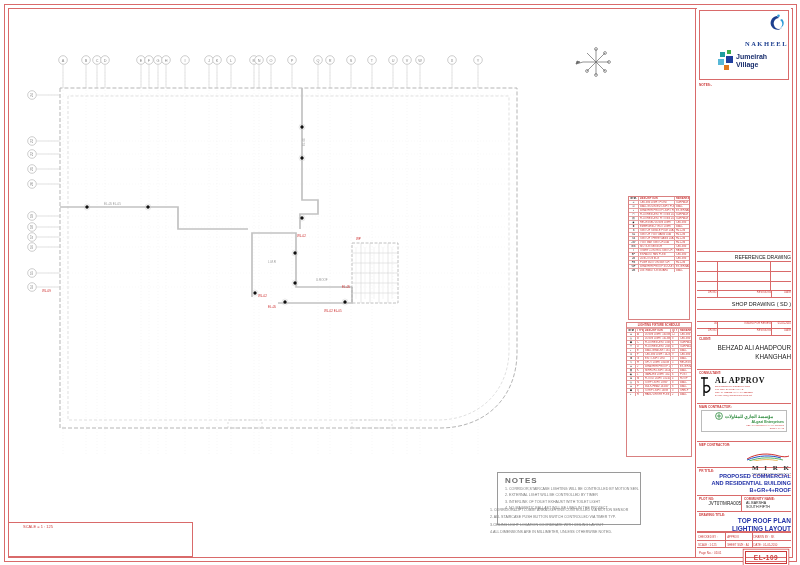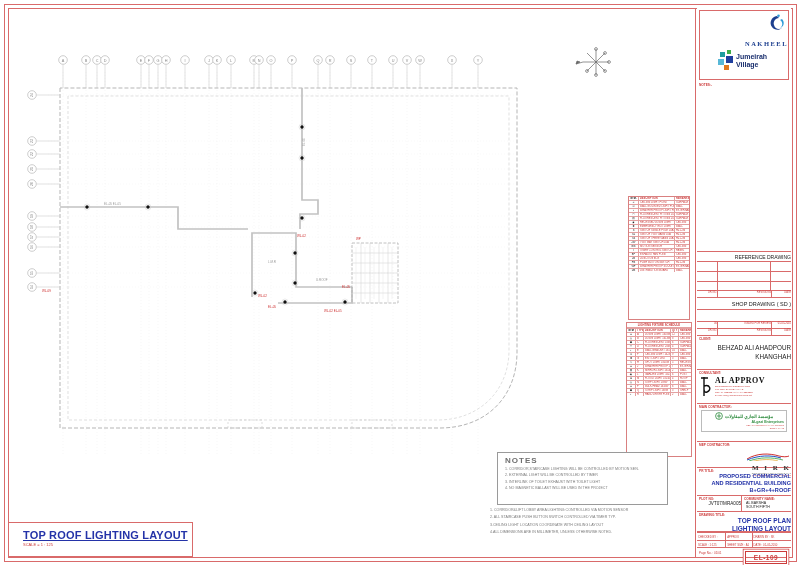--- a/index.html
+++ b/index.html
@@ -16,21 +16,21 @@
   .ctr{text-align:right;}
   .tiny{font-size:2.6px;color:#cc3b3b;line-height:1.25;}
   .blk{color:#1a1a1a;}
   
   .legend{position:absolute;border:0.7px solid #d98080;background:#fff;font-size:2.6px;color:#cc3b3b;}
   .lrow{display:flex;border-top:0.5px solid #e3a0a0;align-items:center;}
   .lrow:first-child{border-top:none;}
   .lcell{padding:0 1px;overflow:hidden;white-space:nowrap;border-left:0.5px solid #e3a0a0;box-sizing:border-box;}
   .lcell:first-child{border-left:none;color:#111;text-align:center;}
   
-  #notesbox{position:absolute;left:497px;top:452px;width:171px;height:53px;border:0.8px solid #9a9a9a;background:#fff;box-sizing:border-box;}
+  #notesbox{position:absolute;left:497px;top:472px;width:144px;height:53px;border:0.8px solid #9a9a9a;background:#fff;box-sizing:border-box;}
   #notesbox .nt{font-size:8px;color:#6f6f6f;letter-spacing:1px;margin:3px 0 1px 7px;font-weight:bold;}
   .noteline{font-size:3.6px;color:#7a7a7a;margin:2.2px 0 0 7px;white-space:nowrap;}
   .extranote{font-size:3.6px;color:#7a7a7a;margin-top:3.2px;white-space:nowrap;}
   
   #titlebox{position:absolute;left:8px;top:522px;width:185px;height:35px;border:1px solid #d96a6a;box-sizing:border-box;background:#fff;}
   #titlebox .t{font-size:11px;font-weight:bold;color:#2433a8;margin:6px 0 0 14px;text-decoration:underline;letter-spacing:0.2px;white-space:nowrap;}
   #titlebox .s{font-size:4px;color:#cc3b3b;margin:1px 0 0 14px;}
   .metagrid{display:grid;grid-template-columns:30% 28% 42%;font-size:2.8px;color:#cc3b3b;}
   .metagrid div{border-left:0.6px solid #d96a6a;border-top:0.6px solid #d96a6a;padding:1.5px 1px;white-space:nowrap;overflow:hidden;}
   .metagrid div:nth-child(3n+1){border-left:none;}
@@ -500,21 +500,20 @@
       </div>
   </div>
   <div class="abs" style="left:490px;top:505px;width:210px;" id="extranotes">
       <div class="extranote">1. CORRIDOR&amp;LIFT LOBBY AREA LIGHTING CONTROLLED VIA MOTION SENSOR</div>
       <div class="extranote">2. ALL STAIRCASE PUSH BUTTON SWITCH CONTROLLED VIA TIMER TYP.</div>
       <div class="extranote">3.CEILING LIGHT LOCATION COORDINATE WITH CEILING LAYOUT</div>
       <div class="extranote">4.ALL DIMENSIONS ARE IN MILLIMETER, UNLESS OTHERWISE NOTED.</div>
     </div>
 
   <div id="titlebox">
-    <div class="t">TOP ROOF LIGHTING LAYOUT</div>
     <div class="s">SCALE = 1 : 125</div>
   </div>
 
   <div id="panel">
 
     <div class="sec" style="top:2px;height:70px;border:1px solid #d96a6a;left:2px;width:90px;">
       <div class="ctr" style="margin-top:3px;">
         <svg width="22" height="22" viewBox="0 0 22 22">
           <path d="M11,2 C5,3 3,9 6,13 C8,16 13,17 16,14 C13,16 9,15 8,11 C7,8 9,4 13,4 C12,3 11,2 11,2 Z" fill="#1d3f8f"></path>
           <path d="M14,6 C17,8 17,12 14,14 C18,13 19,8 16,5 Z" fill="#2e9bd8"></path>

